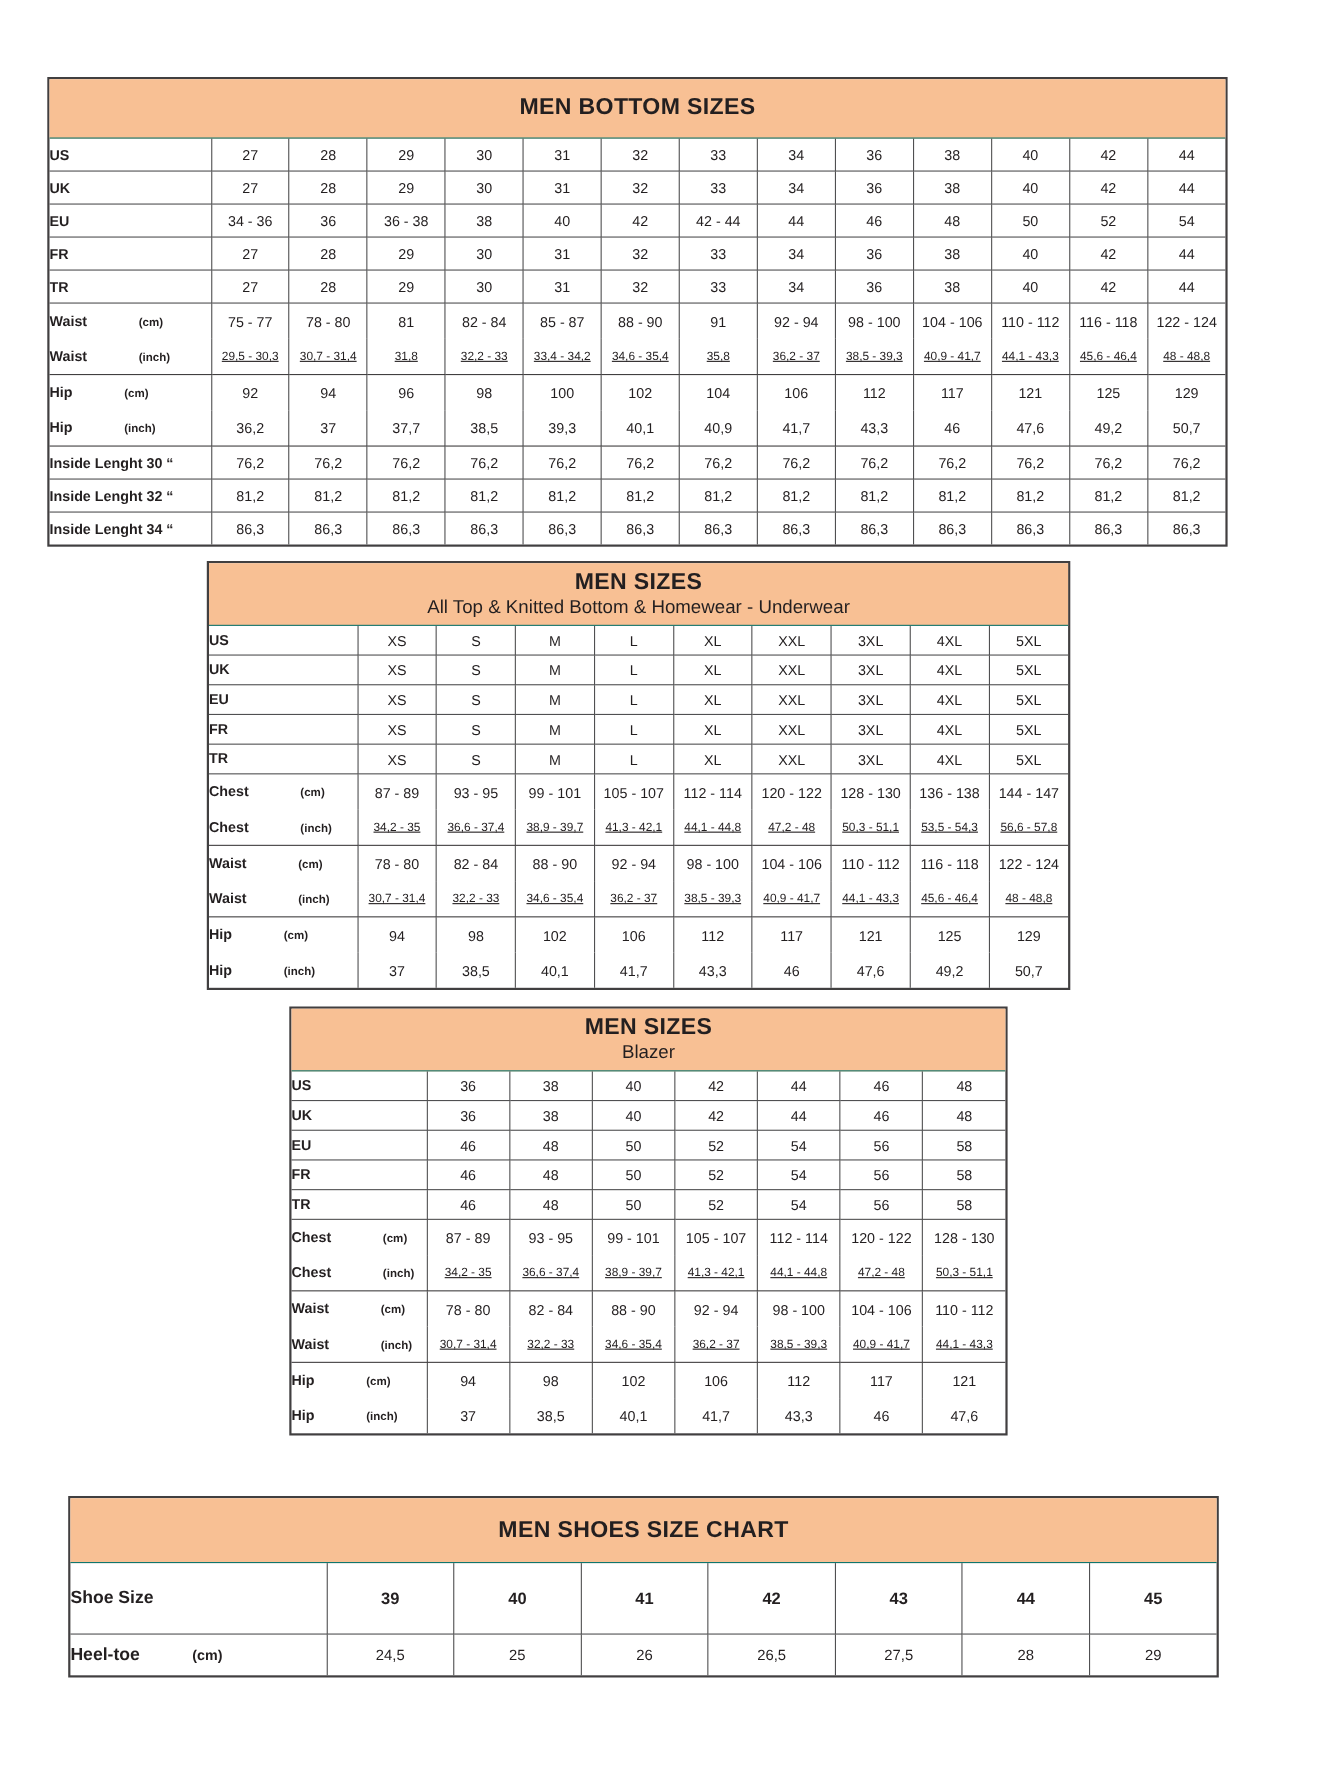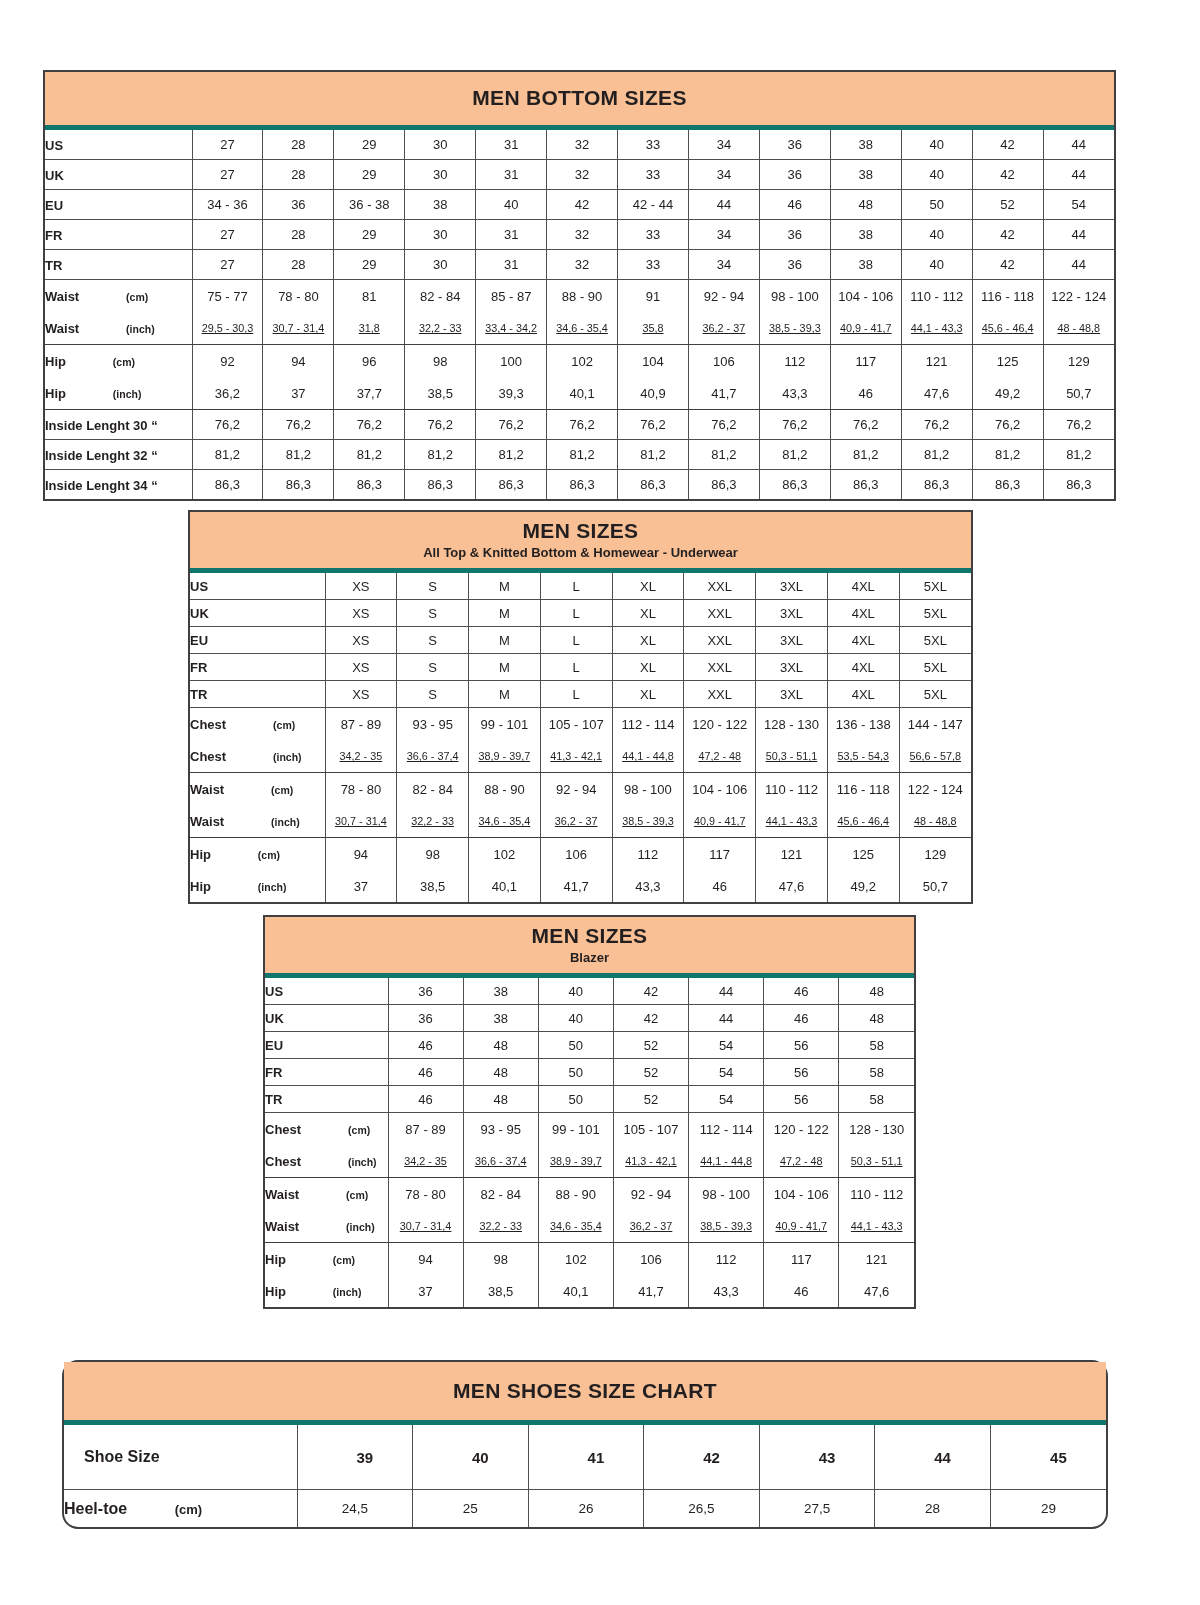--- a/index.html
+++ b/index.html
@@ -2,28 +2,28 @@
 <html><head>
 <meta charset="utf-8">
 <style>
   html,body{margin:0;padding:0;background:#ffffff;}
   .sheet{
     position:relative;width:1200px;height:1605px;background:#ffffff;
     font-family:"Liberation Sans",sans-serif;color:#231f20;
   }
   section.stw{position:absolute;border:2px solid #413f40;background:#ffffff;box-sizing:border-box;}
   .tbl-header{
-    background:#f8c094;border-bottom:5px solid #0f766e;
+    background:#f8c094;border-bottom:1px solid #0f766e;
     display:flex;flex-direction:column;align-items:center;justify-content:center;text-align:center;
   }
   .t1 .tbl-header{height:53px;}
   .t2 .tbl-header,.t3 .tbl-header{height:56px;}
   .t4 .tbl-header{height:58px;}
   .tbl-title{font-weight:700;font-size:21px;letter-spacing:.3px;line-height:1.05;}
-  .tbl-subtitle{font-weight:700;font-size:13px;margin-top:2px;}
+  .tbl-subtitle{font-weight:400;font-size:17px;margin-top:2px;}
   .tbl-subtitle:empty{display:none;}
 
   table.sizes{width:100%;border-collapse:collapse;table-layout:fixed;}
   table.sizes td{
     border-right:1px solid #505052;border-bottom:1px solid #505052;
     vertical-align:middle;overflow:hidden;white-space:nowrap;padding:0;
   }
   table.sizes td:last-child{border-right:0;}
   table.sizes tr.pair-top td{border-bottom:0;}
   table.sizes tr.pair-bottom td{border-bottom:1.5px solid #413f40;}
@@ -34,31 +34,31 @@
   .lbl-unit{font-weight:700;font-size:10.5px;padding-left:44px;}
   td.val{text-align:center;font-size:13px;}
   tr.small td.val{font-size:10.8px;text-decoration:underline;}
 
   .t1 tr.single td{height:29px;}
   .t1 tr.pair-top td,.t1 tr.pair-bottom td{height:32px;}
   .t2 tr.single td,.t3 tr.single td{height:26px;}
   .t2 tr.pair-top td,.t2 tr.pair-bottom td,
   .t3 tr.pair-top td,.t3 tr.pair-bottom td{height:32px;}
 
-  .t4 tbody tr:nth-child(1) td{height:64px;padding-left:20px;}
+  .t4 tbody tr:nth-child(1) td{height:64px;}
   .t4 tbody tr:nth-child(2) td{height:37px;}
   .t4 td.lbl .lbl-name{font-size:16px;}
   .t4 td.lbl .lbl-unit{font-size:13px;}
   .t4 tbody tr:nth-child(1) td.val{font-weight:700;font-size:15px;}
   .t4 tbody tr:nth-child(2) td.val{font-size:13.5px;}
 
   .t1{left:43px;top:70px;width:1073px;}
   .t2{left:188px;top:510px;width:785px;}
   .t3{left:263px;top:915px;width:653px;}
-  .t4{left:62px;top:1360px;width:1046px;border-radius:16px;}
+  .t4{left:62px;top:1360px;width:1046px;}
   .t1 col.label-col{width:147px;}
   .t2 col.label-col{width:135px;}
   .t3 col.label-col{width:123px;}
   .t4 col.label-col{width:233px;}
 </style>
 </head>
 <body>
 
 <div class="sheet">
 

